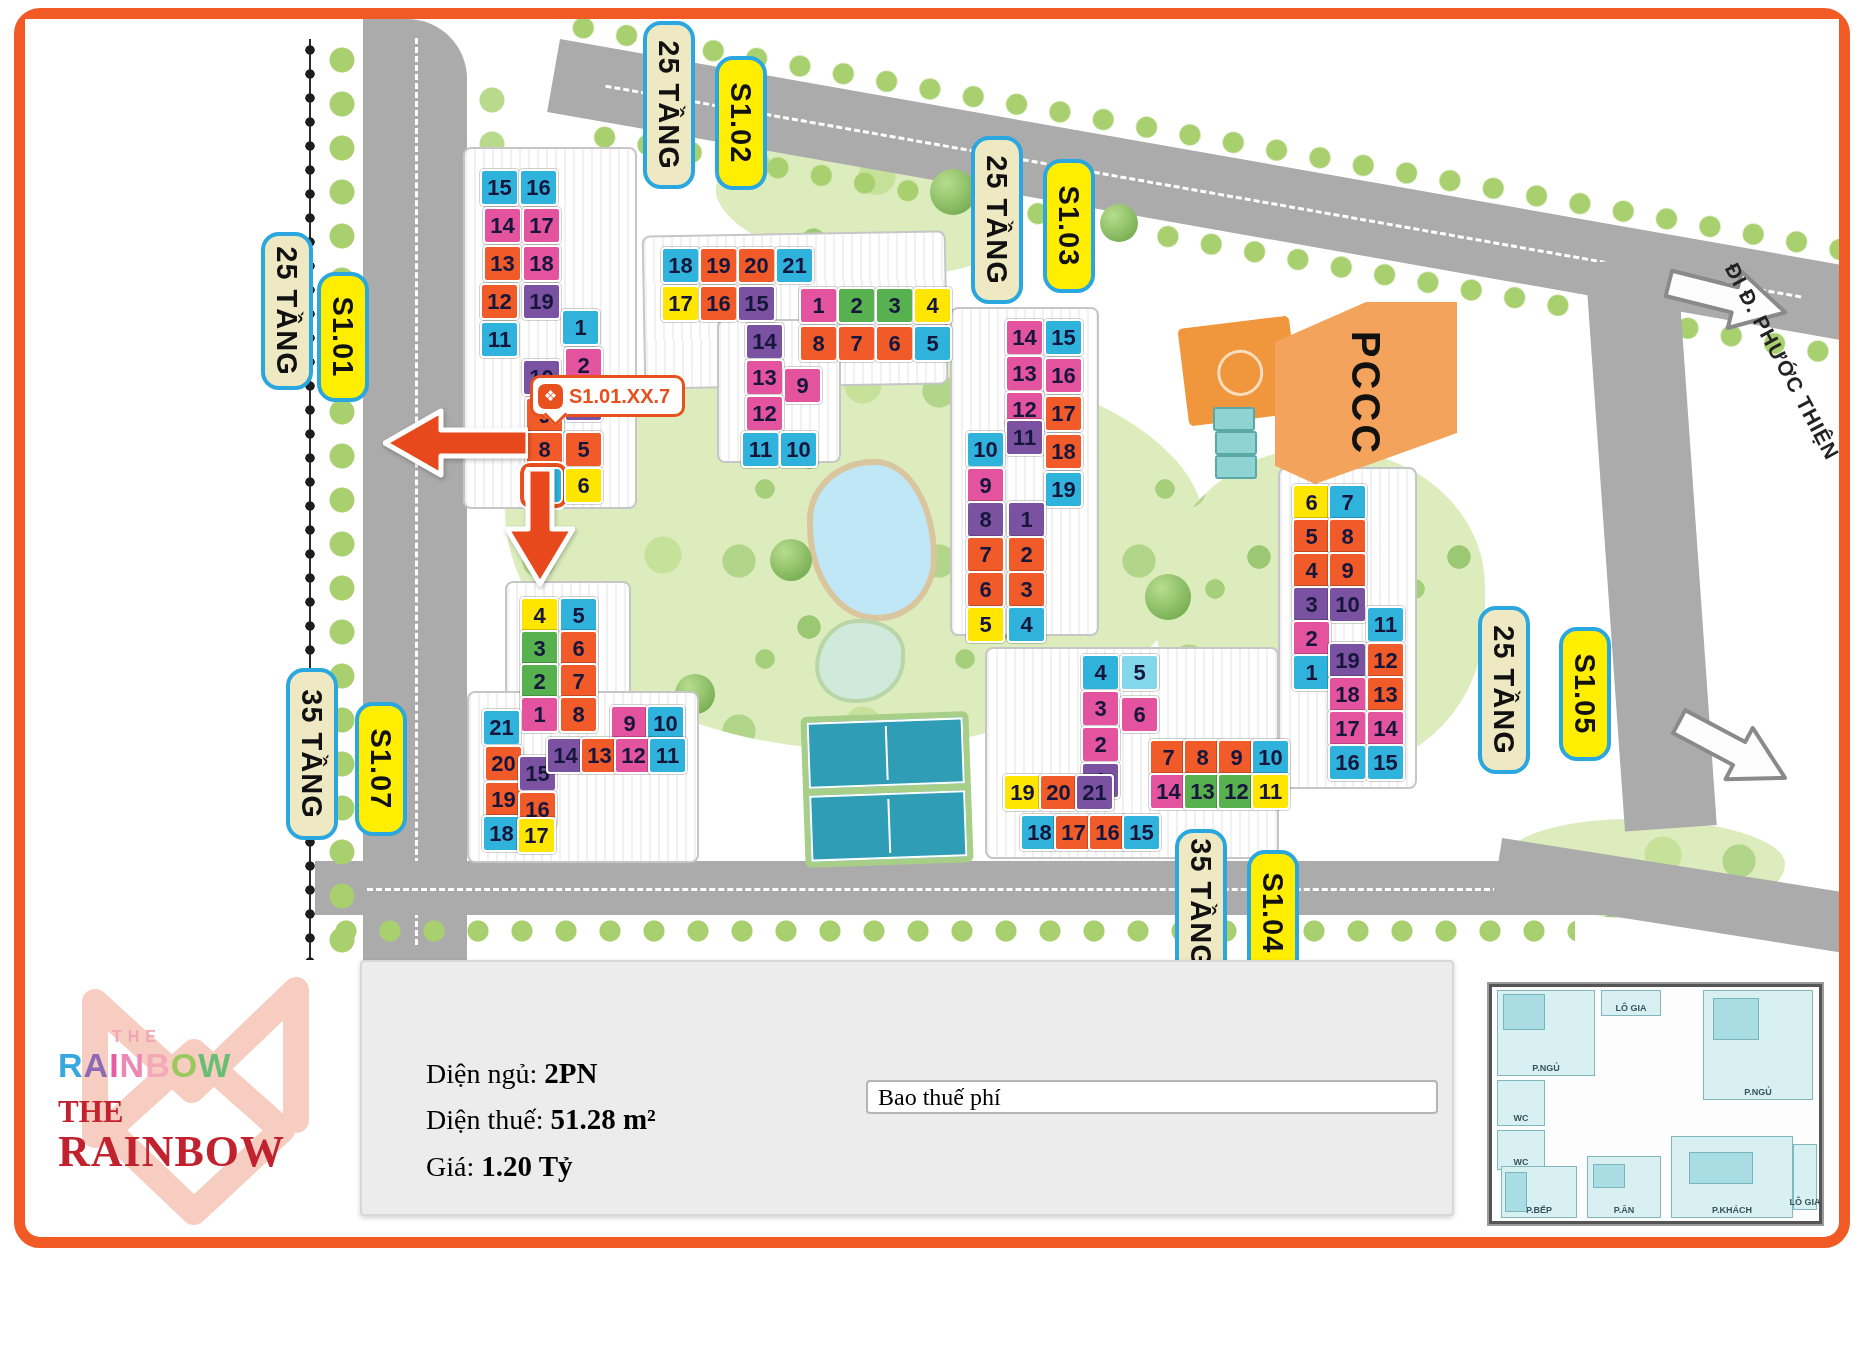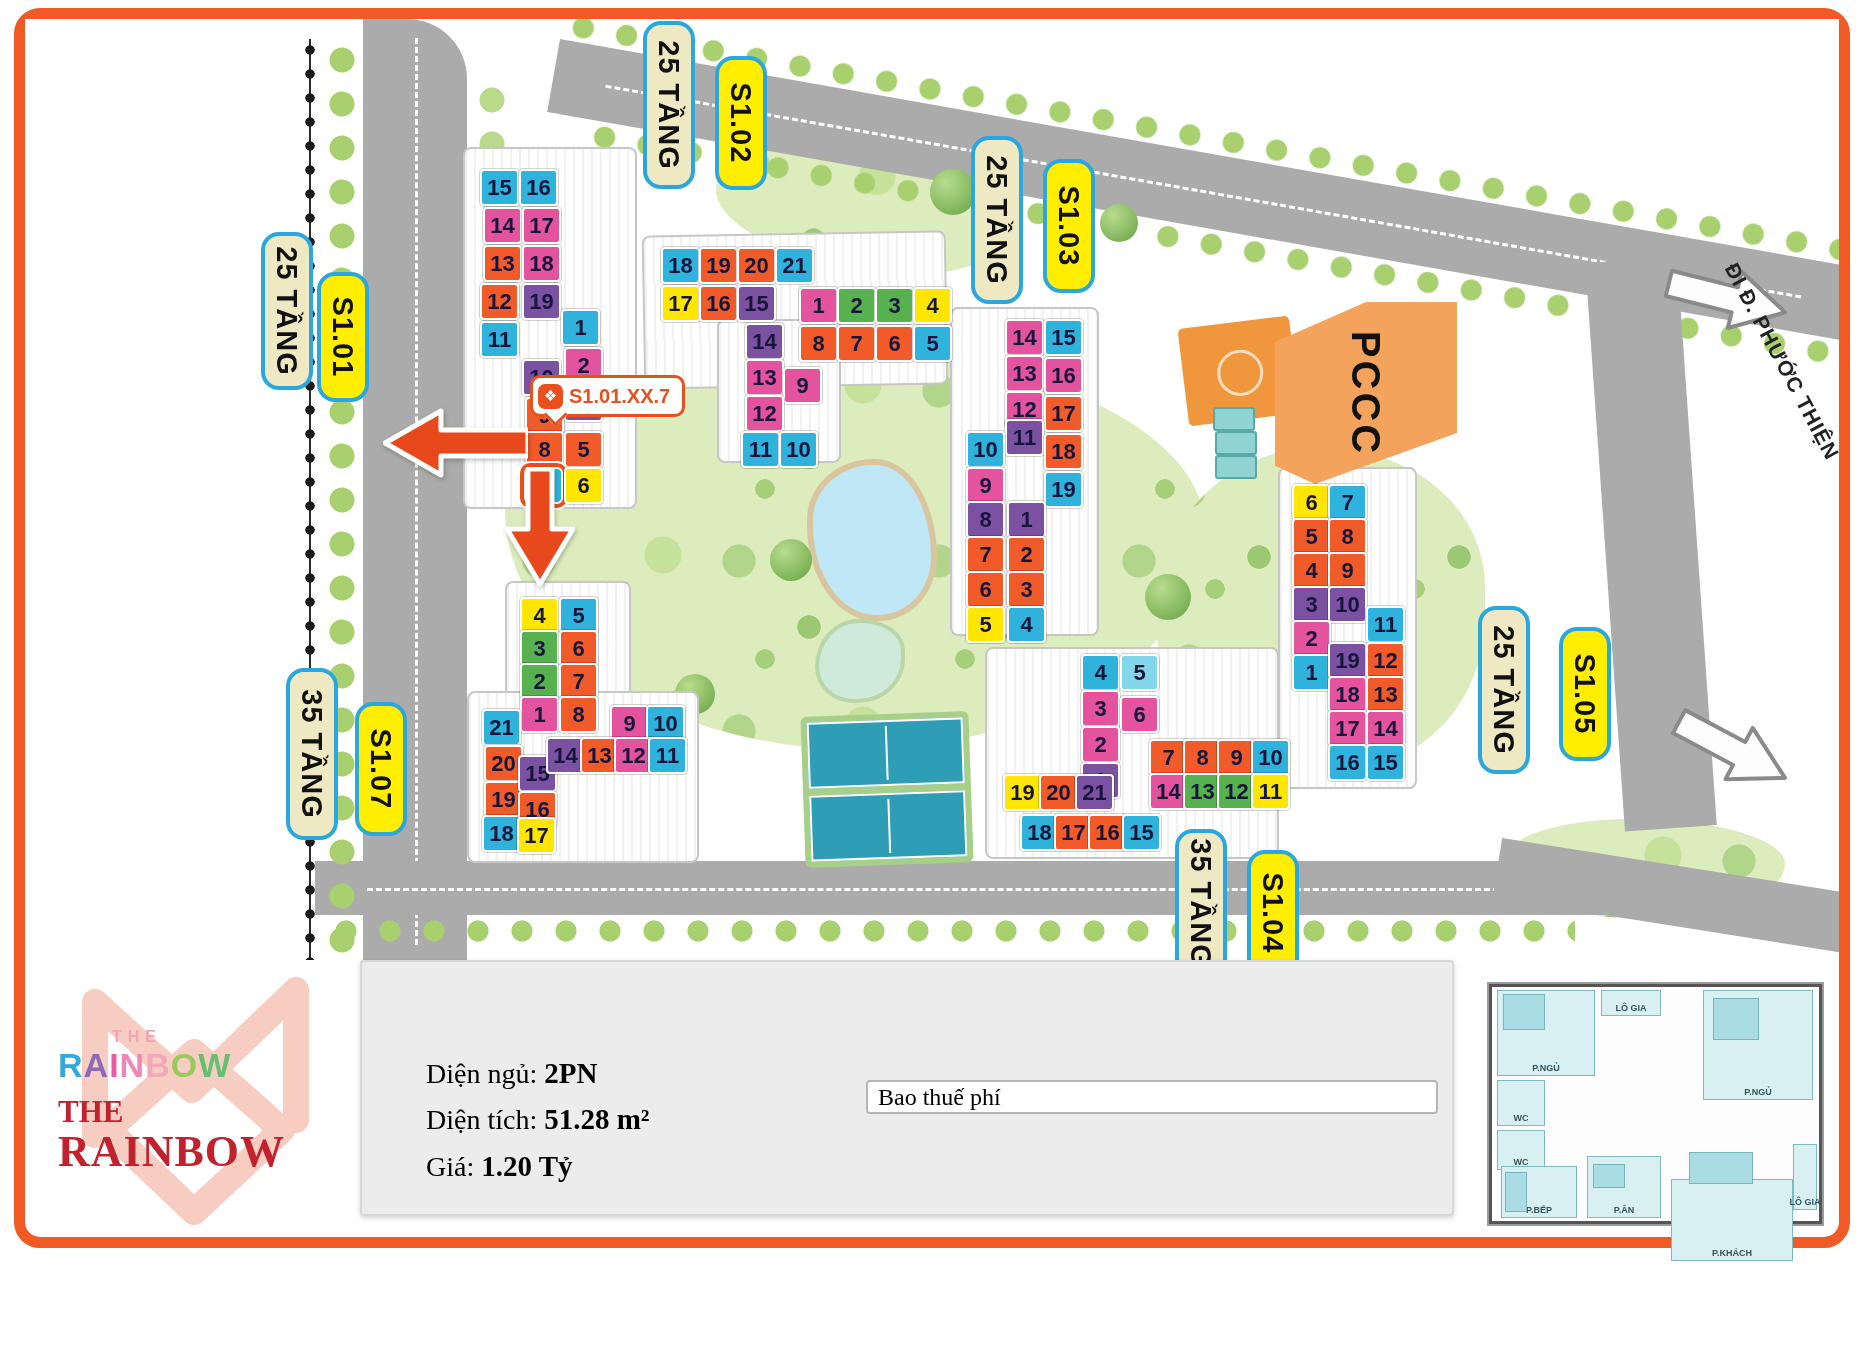--- a/index.html
+++ b/index.html
@@ -354,21 +354,21 @@
     </g>
   </svg>
   <div class="the-sm">THE</div>
   <div class="rbw" id="rainbow-colored"><span style="color: rgb(53, 168, 224);">R</span><span style="color: rgb(141, 106, 181);">A</span><span style="color: rgb(233, 91, 163);">I</span><span style="color: rgb(239, 135, 180);">N</span><span style="color: rgb(244, 169, 184);">B</span><span style="color: rgb(153, 201, 92);">O</span><span style="color: rgb(103, 191, 116);">W</span></div>
   <div class="the-serif">THE</div>
   <div class="rbw-serif">RAINBOW</div>
 </div>
 
 <div class="panel">
   <div class="prow r1"><span>Diện ngủ: </span><b>2PN</b></div>
-  <div class="prow r2"><span>Diện tích: </span><b>51.28 m²</b></div>
+  <div class="prow r2"><span>Diện thuế: </span><b>51.28 m²</b></div>
   <div class="prow r3"><span>Giá: </span><b>1.20 Tỷ</b></div>
   <input type="text" value="Bao thuế phí" style="">
 </div>
 
 <div class="fplan" id="floorplan">
     <div class="room" style="left: 8px; top: 6px; width: 96px; height: 84px;">
       <span>P.NGỦ</span>
     </div>
     <div class="room" style="left: 112px; top: 6px; width: 58px; height: 24px;">
       <span>LÔ GIA</span>
@@ -381,21 +381,21 @@
     </div>
     <div class="room" style="left: 8px; top: 146px; width: 46px; height: 38px;">
       <span>WC</span>
     </div>
     <div class="room" style="left: 12px; top: 182px; width: 74px; height: 50px;">
       <span>P.BẾP</span>
     </div>
     <div class="room" style="left: 98px; top: 172px; width: 72px; height: 60px;">
       <span>P.ĂN</span>
     </div>
-    <div class="room" style="left: 182px; top: 152px; width: 120px; height: 80px; margin-top: 43px;">
+    <div class="room" style="left: 182px; top: 152px; width: 120px; height: 80px;">
       <span>P.KHÁCH</span>
     </div>
     <div class="room" style="left: 304px; top: 160px; width: 22px; height: 64px;">
       <span>LÔ GIA</span>
     </div>
     <div class="furn" style="left: 14px; top: 10px; width: 40px; height: 34px;"></div>
     <div class="furn" style="left: 224px; top: 14px; width: 44px; height: 40px;"></div>
     <div class="furn" style="left: 104px; top: 180px; width: 30px; height: 22px;"></div>
     <div class="furn" style="left: 200px; top: 168px; width: 62px; height: 30px;"></div>
     <div class="furn" style="left: 16px; top: 188px; width: 20px; height: 38px;"></div>

